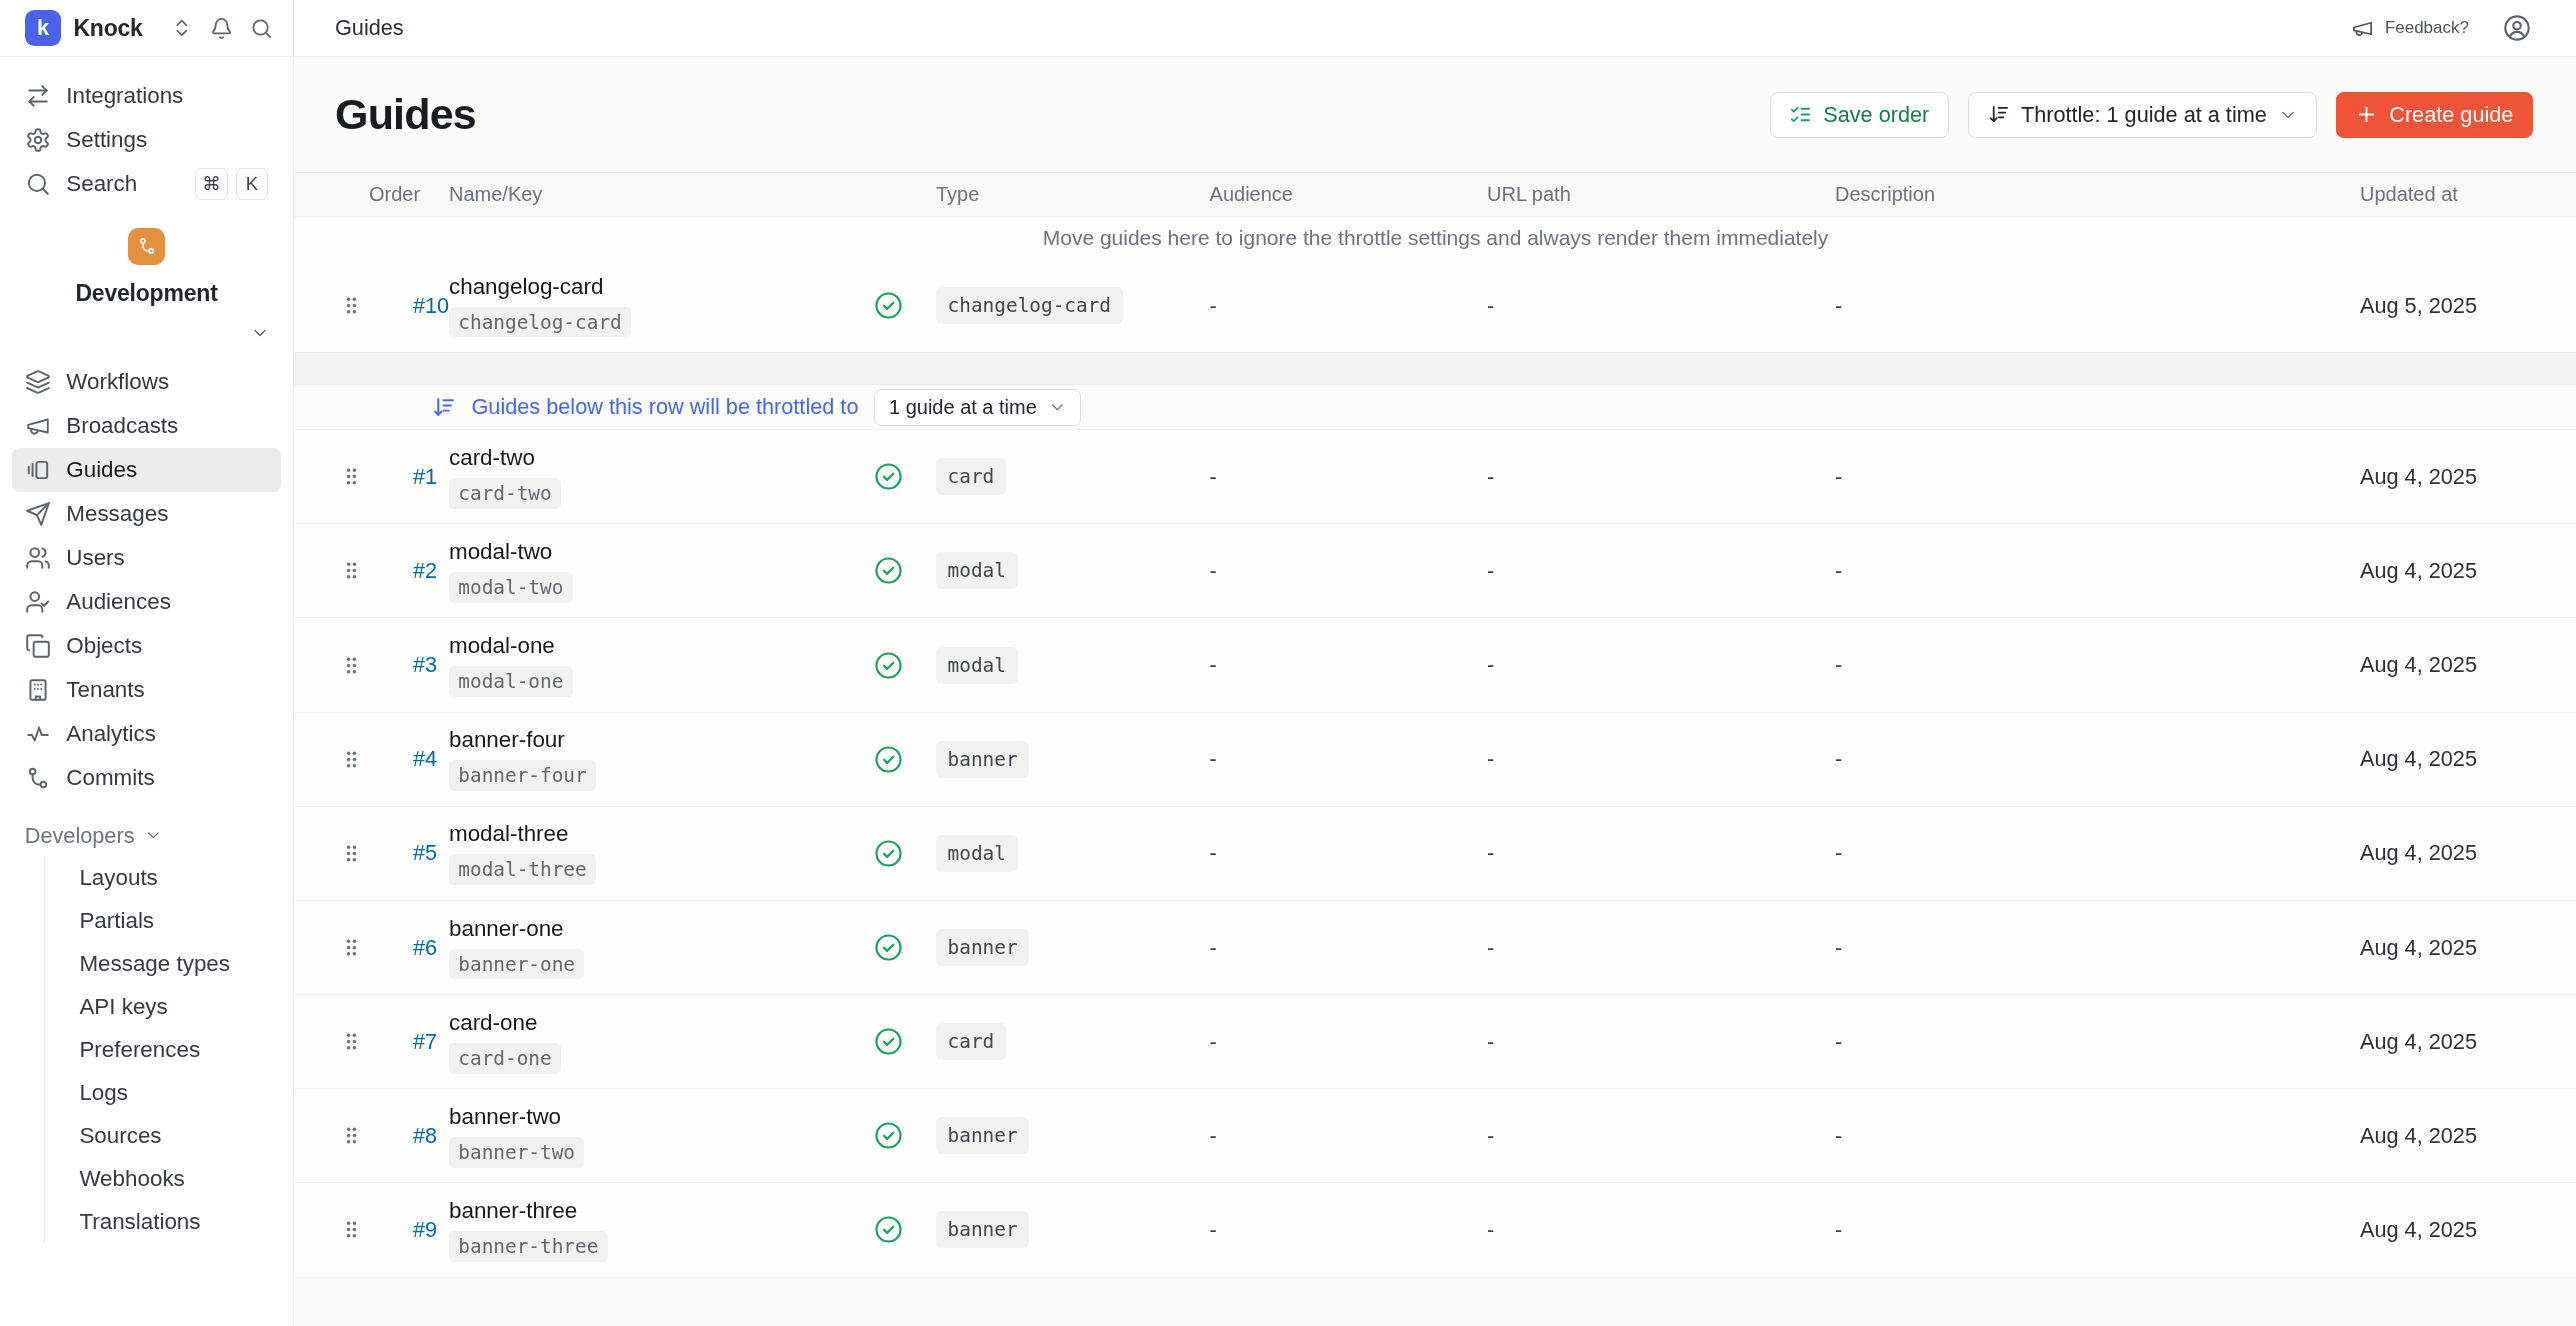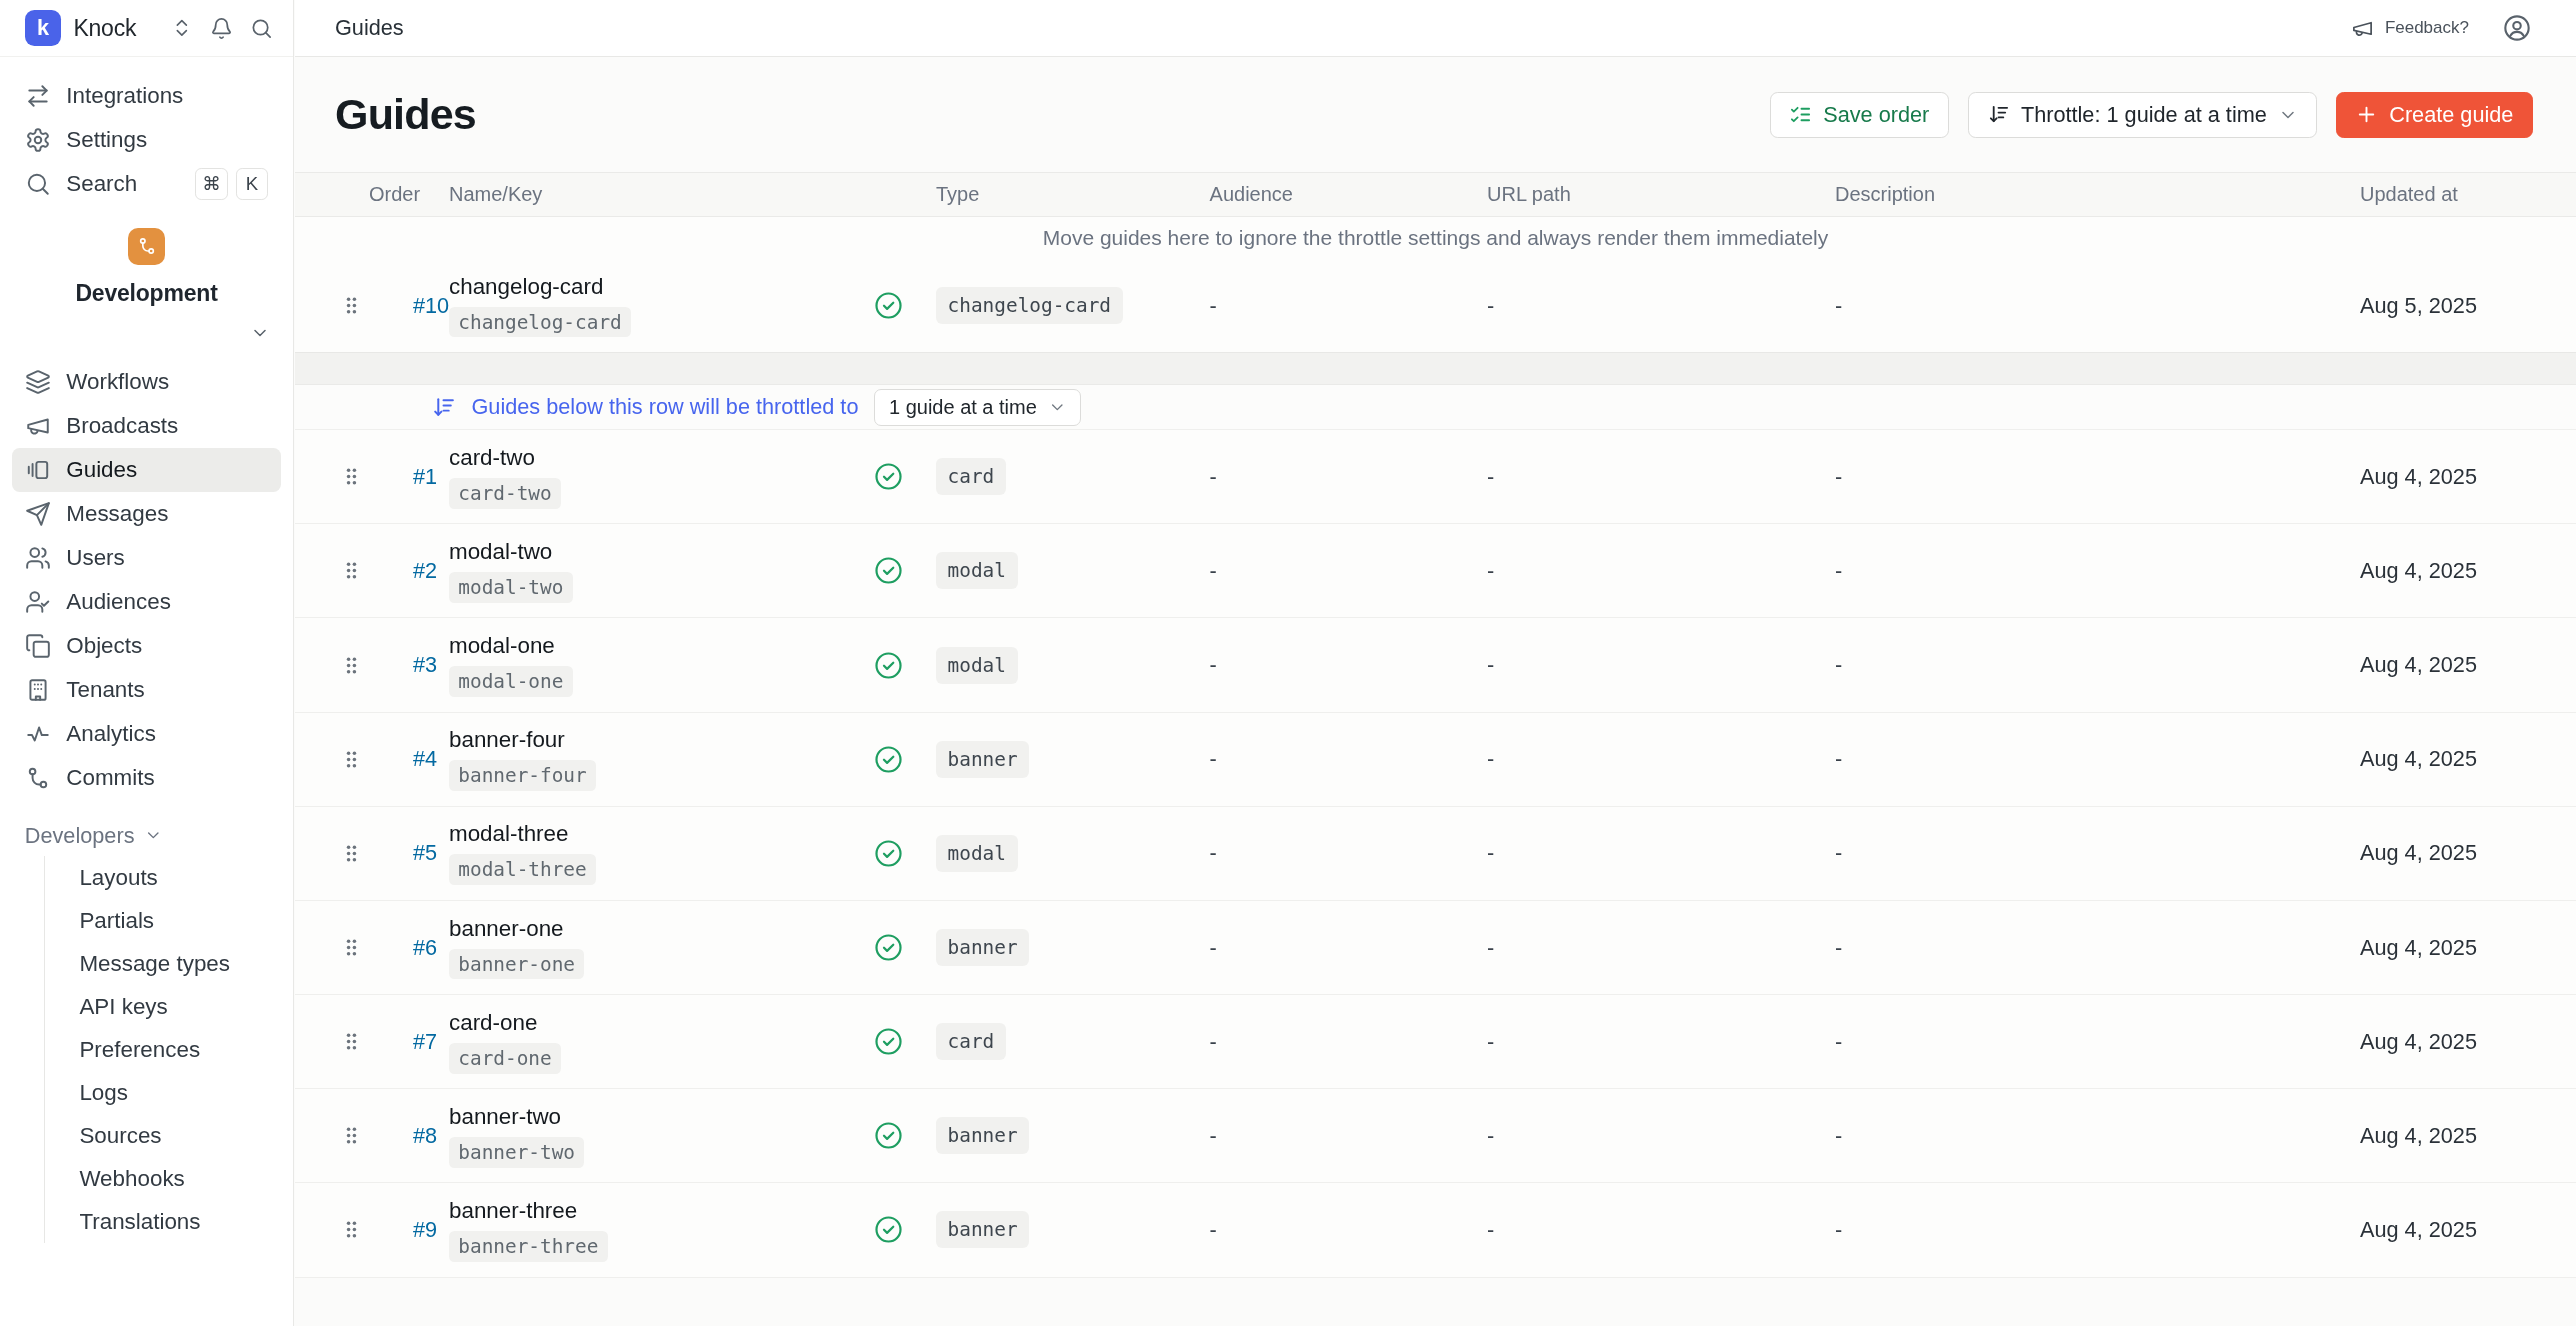--- a/index.html
+++ b/index.html
@@ -19,21 +19,21 @@
     font-family:"Liberation Sans","DejaVu Sans",sans-serif;color:var(--txt);}
   .ic{display:block;flex:none;}
 
   
   .sidebar{position:fixed;left:0;top:0;bottom:0;width:294px;background:#fff;
     border-right:0.8px solid var(--border);z-index:5;}
   .ws-row{height:57px;display:flex;align-items:center;gap:12.4px;padding:0 20px 0 25px;
     border-bottom:0.8px solid #F1F1EF;}
   .logo{width:36px;height:36px;border-radius:9.3px;background:var(--brand-blue);color:#fff;
     display:flex;align-items:center;justify-content:center;font-size:21.7px;font-weight:700;}
-  .ws-name{font-size:23px;font-weight:400;color:#21272D;letter-spacing:-0.2px;}
+  .ws-name{font-size:23px;font-weight:700;color:#21272D;letter-spacing:-0.2px;}
   .ws-icons{margin-left:auto;display:flex;align-items:center;gap:17px;color:#59626B;}
   nav.side-nav{padding:17px 12.4px 0 12.4px;}
   .s-item{height:44px;display:flex;align-items:center;gap:15.5px;padding:0 12.4px;
     border-radius:7.7px;font-size:22.4px;color:#323A42;cursor:default;}
   .s-item .ic{color:#5A646D;}
   .s-item.active{background:#ECECEA;color:#14191E;}
   .keycaps{margin-left:auto;display:flex;gap:7.7px;}
   .keycap{min-width:32.5px;height:32.5px;padding:0 6.2px;border:0.8px solid #E3E3E1;border-radius:6.2px;
     background:#fff;display:flex;align-items:center;justify-content:center;font-size:18.6px;color:#3C444C;}
   .env-row{margin:21.7px 0 17px;display:flex;align-items:center;gap:15.5px;padding:0 10.8px;flex-direction:column;}

